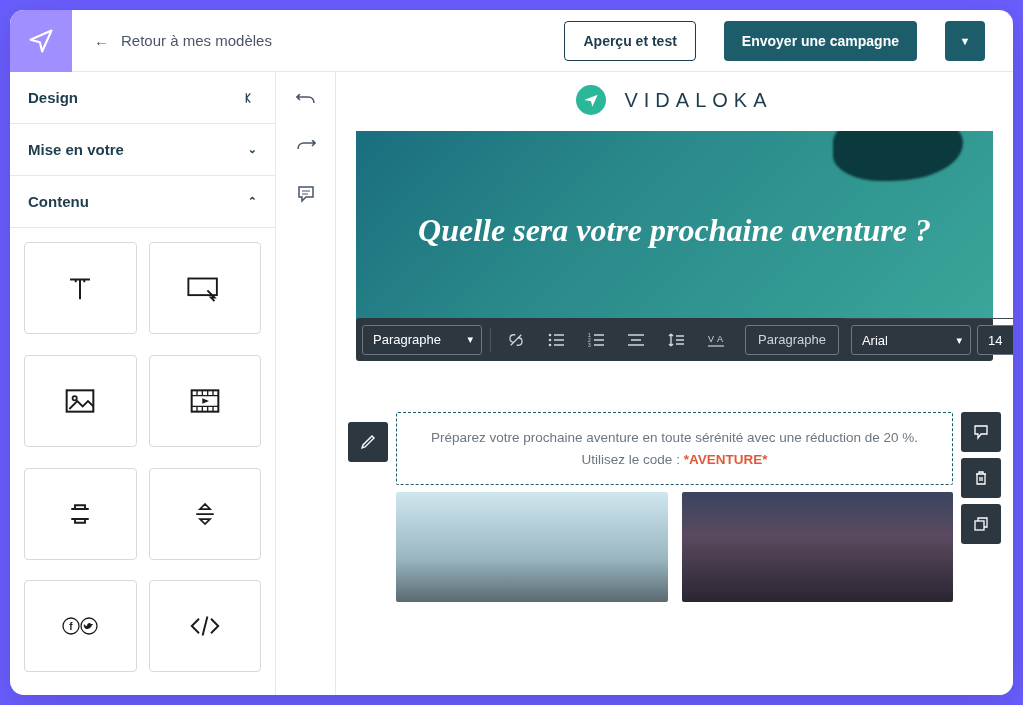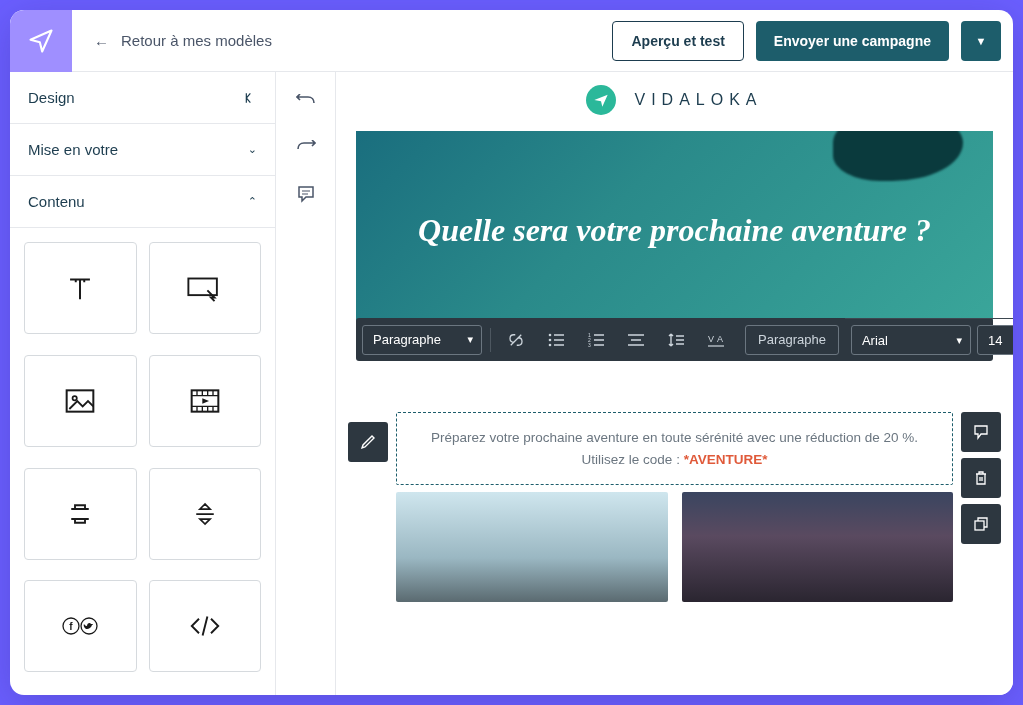--- a/index.html
+++ b/index.html
@@ -49,21 +49,21 @@
   .spacer { flex: 1; }
   .btn {
     height: 40px;
     padding: 0 18px;
     border-radius: 4px;
     font-size: 14px;
     font-weight: 600;
     display: flex;
     align-items: center;
     cursor: pointer;
-    margin-right: 12px;
+    margin-right: 28px;
   }
   .btn.outline {
     border: 1.5px solid #1d3d4f;
     color: #1d3d4f;
     background: #fff;
   }
   .btn.primary {
     background: #1d5d6b;
     color: #fff;
     border: none;
@@ -86,21 +86,21 @@
     flex-direction: column;
     overflow: hidden;
   }
   .section {
     height: 52px;
     display: flex;
     align-items: center;
     justify-content: space-between;
     padding: 0 18px;
     font-size: 15px;
-    font-weight: 400;
+    font-weight: 700;
     color: #1d3d4f;
     border-bottom: 1px solid #e6e8ec;
     cursor: pointer;
   }
   .blocks {
     flex: 1;
     padding: 14px;
     display: grid;
     grid-template-columns: 1fr 1fr;
     gap: 12px;
@@ -139,21 +139,21 @@
     position: relative;
     background: #fff;
     overflow: hidden;
   }
   .brand {
     height: 56px;
     display: flex;
     align-items: center;
     justify-content: center;
     gap: 18px;
-    font-size: 16px;
+    font-size: 20px;
     letter-spacing: 6px;
     color: #1d3d4f;
     font-weight: 500;
   }
   .brand-dot {
     width: 30px; height: 30px; border-radius: 50%;
     background: #2bb89a;
     display: flex; align-items: center; justify-content: center;
     color: #fff;
   }

